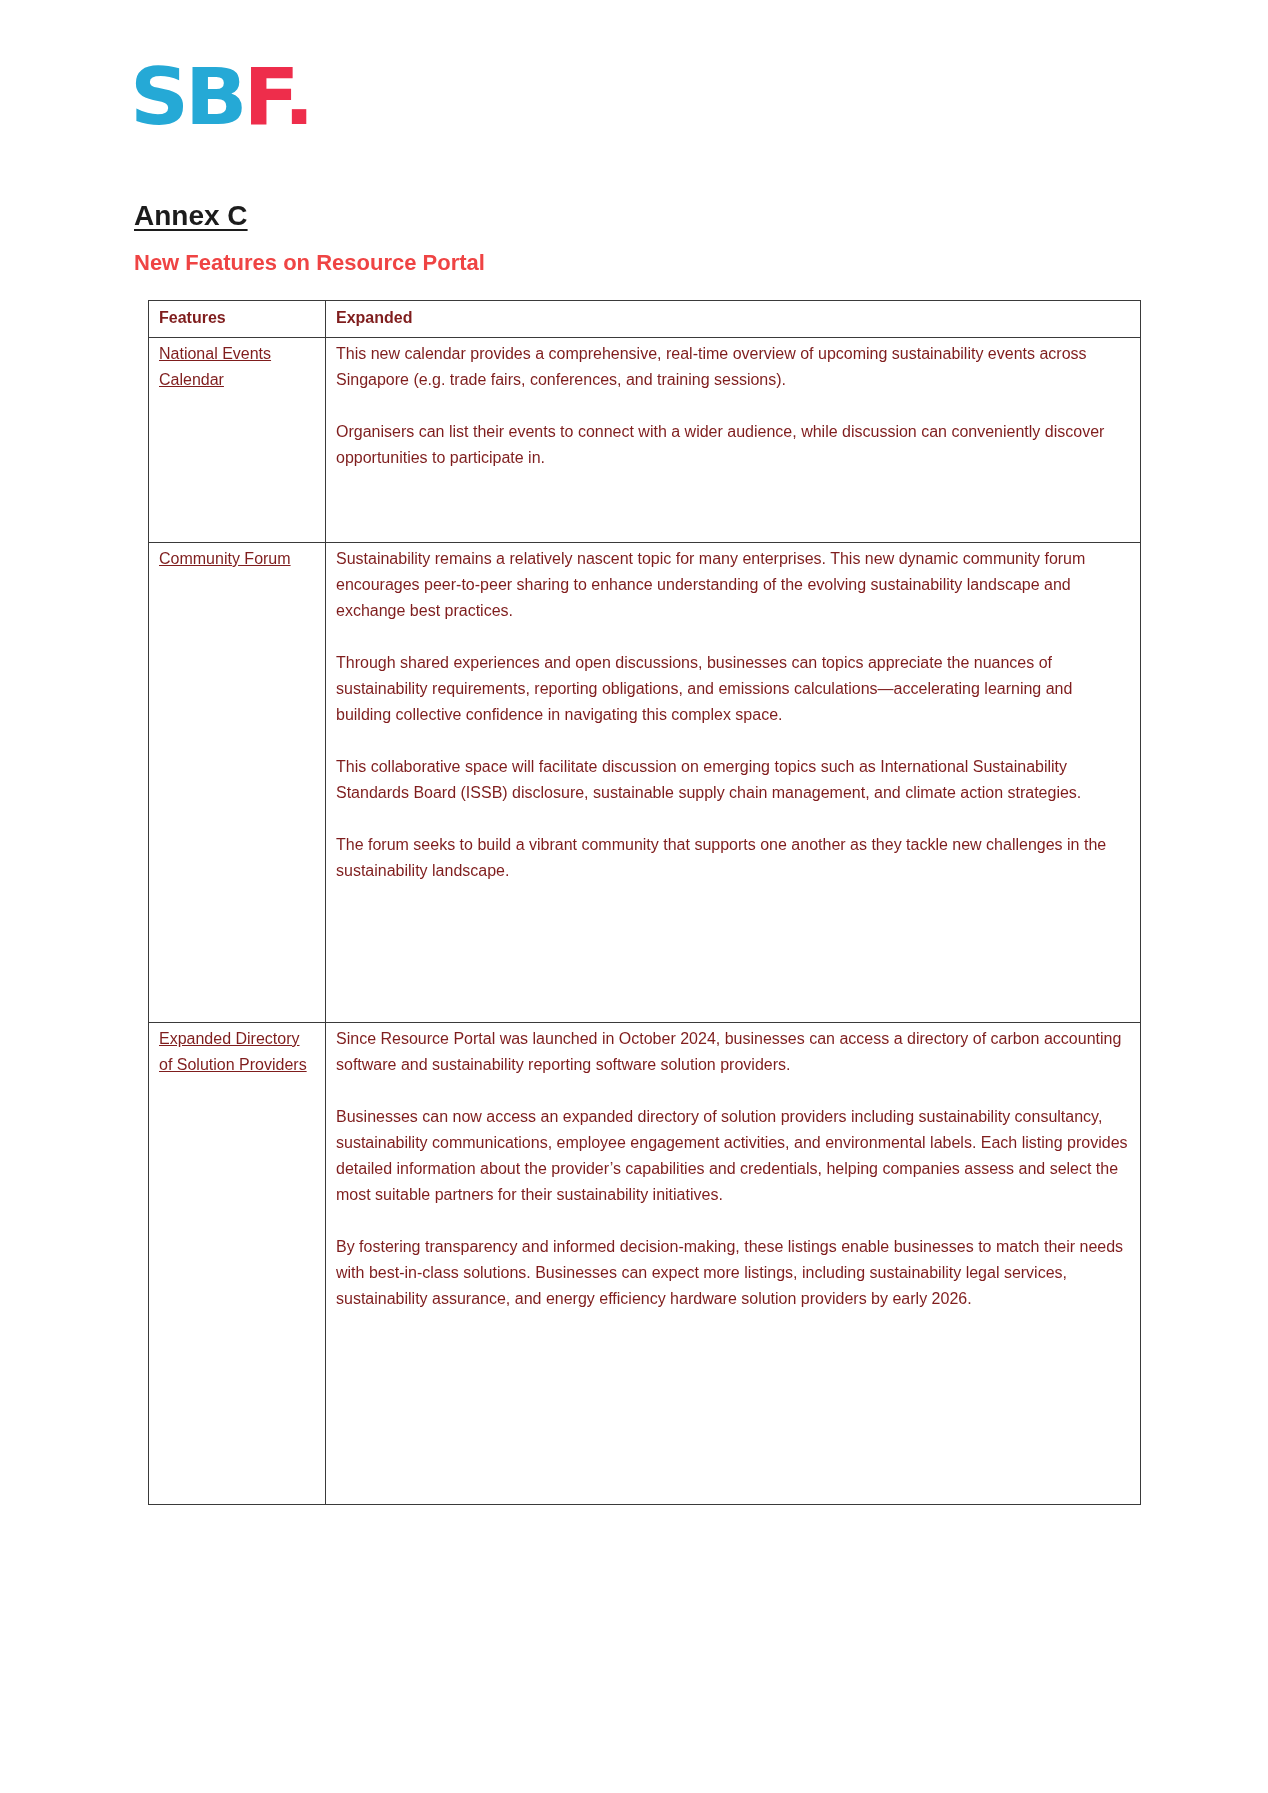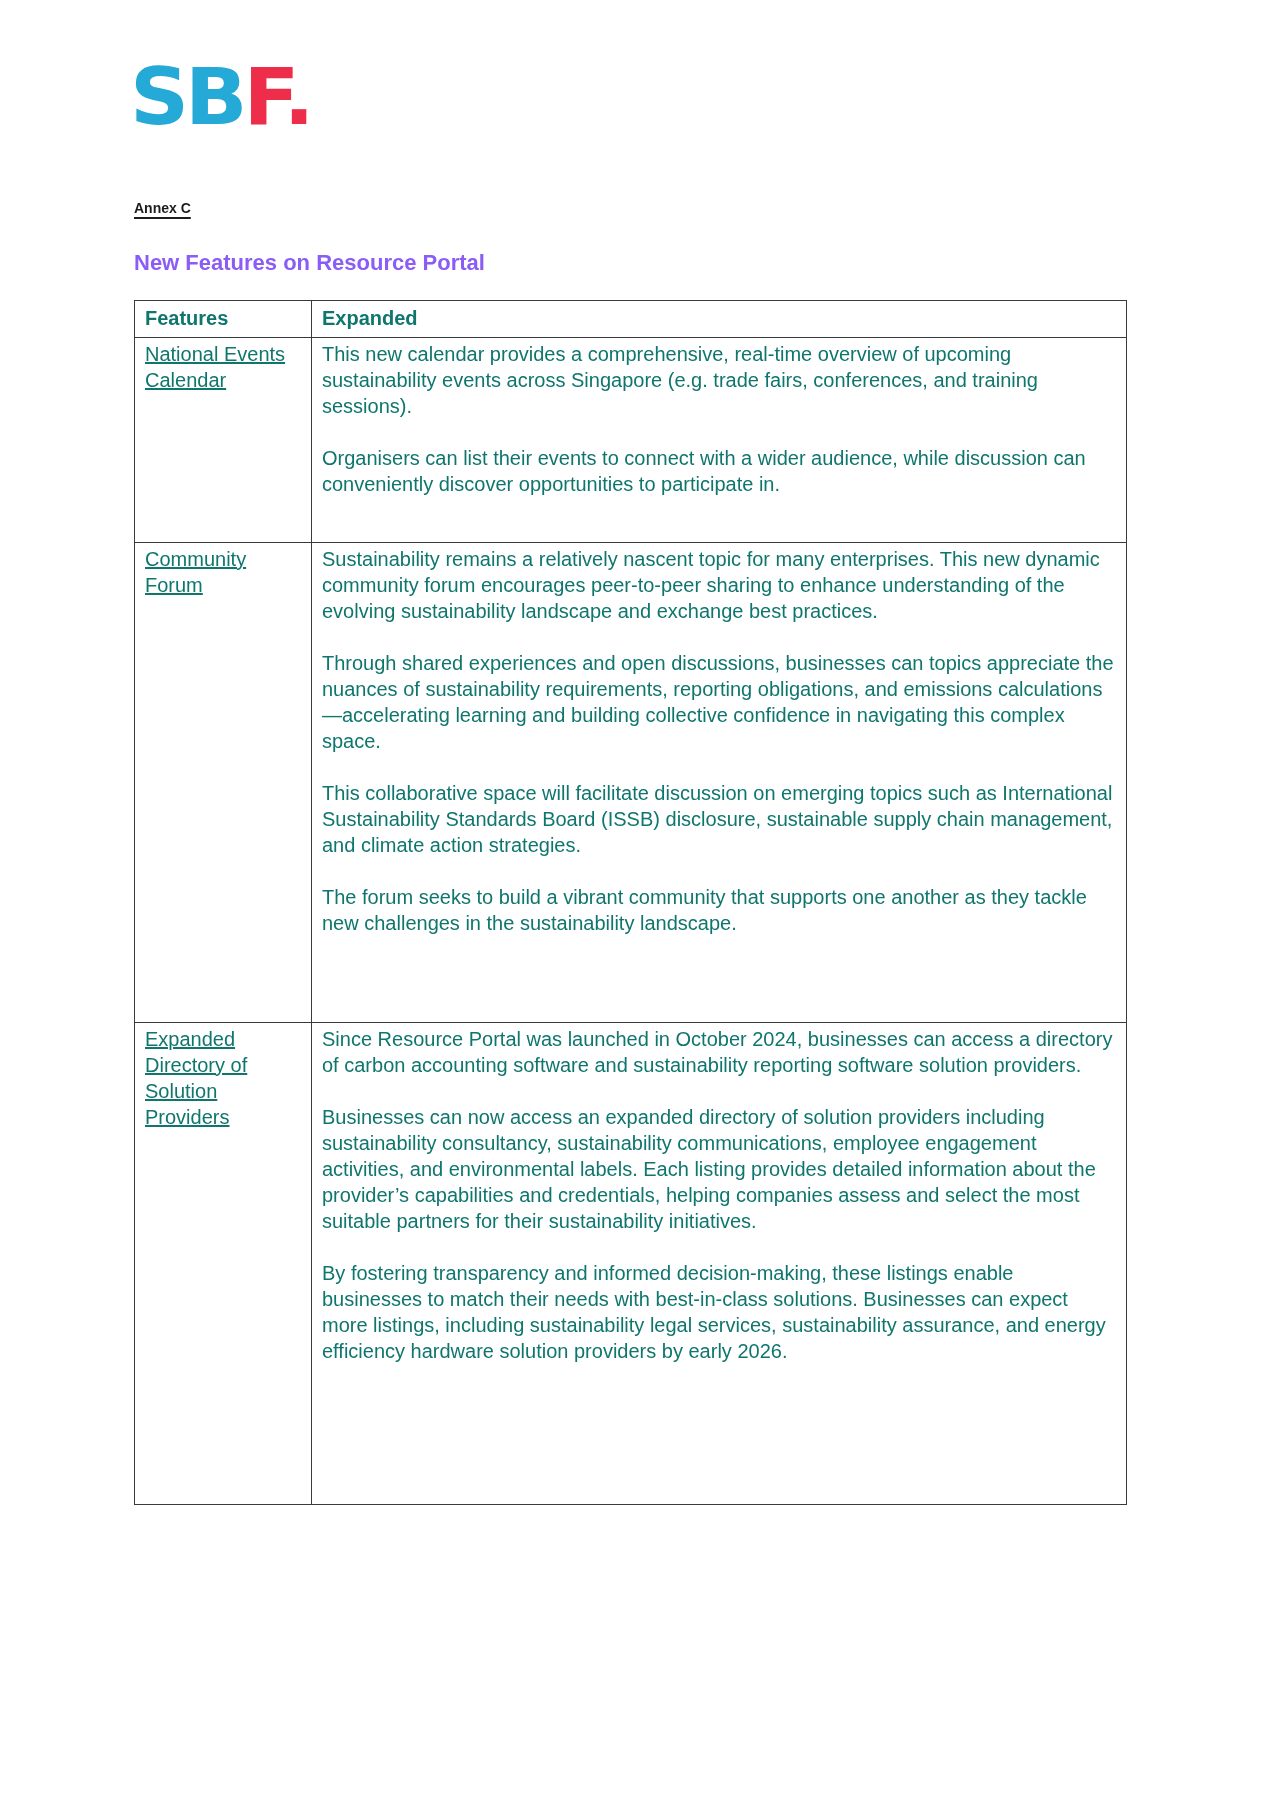--- a/index.html
+++ b/index.html
@@ -29,46 +29,46 @@
     transform-origin: top left;
     user-select: none;
   }
   .logo-sb { color: #25a9d6; }
   .logo-f  { color: #ee2d4b; }
   
   .annex {
     position: absolute;
     left: 134px;
     top: 200px;
-    font-size: 14px;
+    font-size: 28px;
     font-weight: bold;
     text-decoration: underline;
     text-underline-offset: 4px;
     text-decoration-thickness: 2px;
     color: #1c1c1c;
   }
   .subtitle {
     position: absolute;
     left: 134px;
     top: 250px;
     font-size: 22px;
     font-weight: bold;
-    color: #8b5cf6;
+    color: #ef4444;
   }
   
   table.features {
     position: absolute;
-    left: 134px;
+    left: 148px;
     top: 300px;
     width: 992px;
     border-collapse: collapse;
     table-layout: fixed;
-    font-size: 20px;
+    font-size: 16px;
     line-height: 26px;
-    color: #0f766e;
+    color: #7f1d1d;
   }
   table.features th,
   table.features td {
     border: 1.6px solid #3a3a3a;
     vertical-align: top;
     text-align: left;
     padding: 3px 10px 6px 10px;
   }
   table.features th {
     font-weight: bold;

